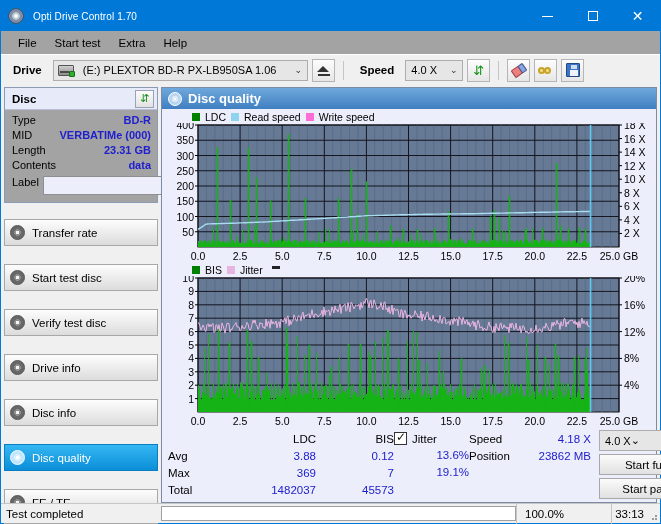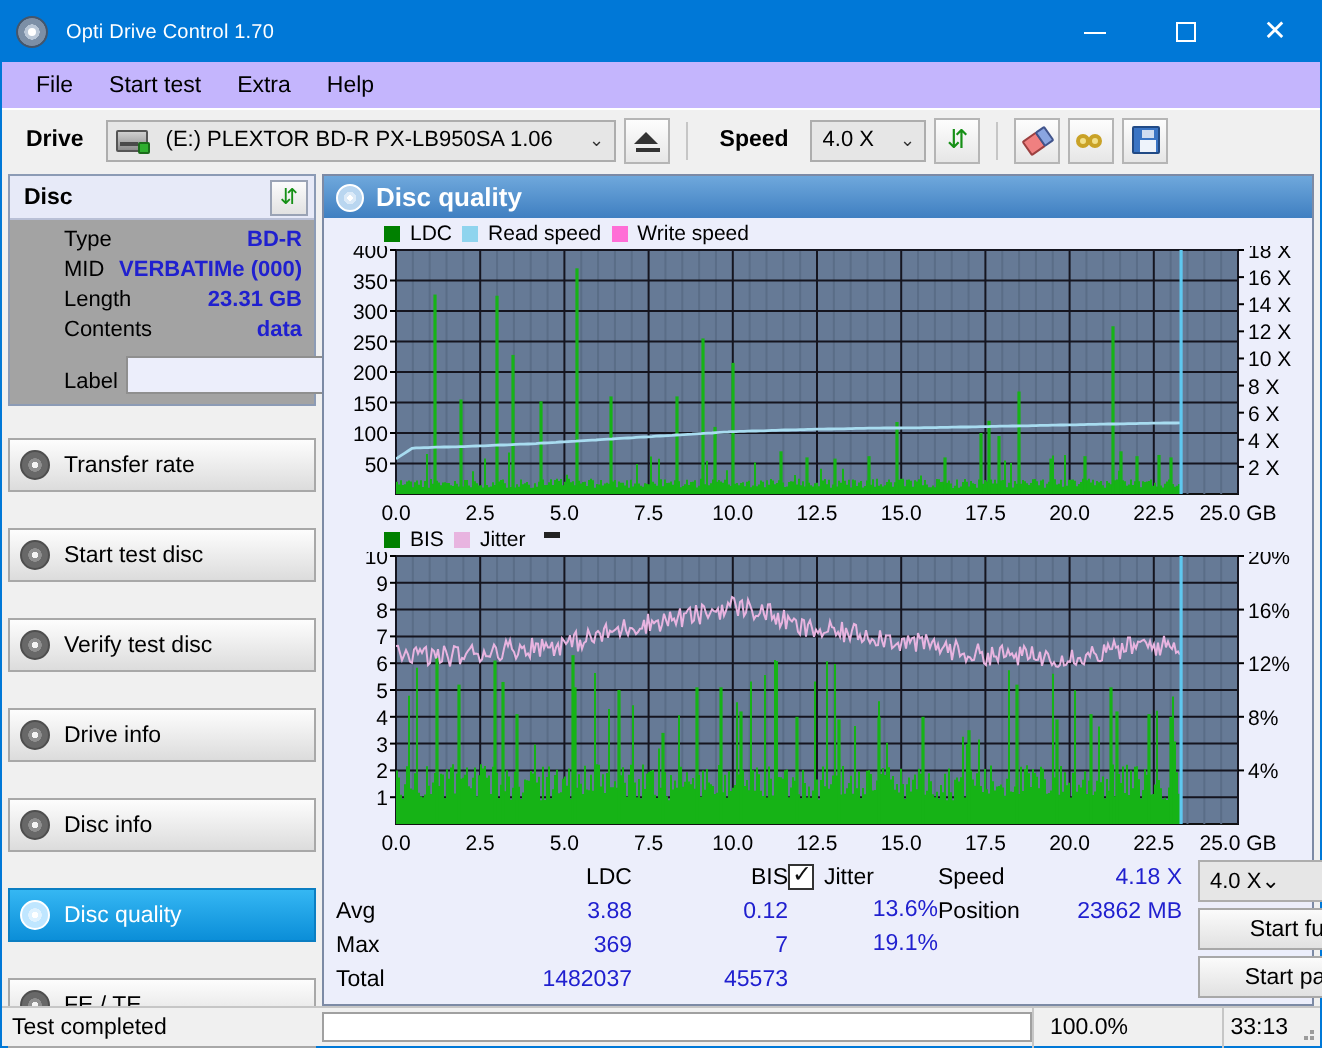--- a/index.html
+++ b/index.html
@@ -31,21 +31,21 @@
   }
   .title-icon .dot { position:absolute; width:4px;height:4px;border-radius:50%;background:#fff;top:7px;left:6px; }
   .title-text { font-size: 10px; letter-spacing:.1px; }
   .title-buttons { margin-left:auto; display:flex; height:30px; }
   .tb-btn { width:45px; height:30px; display:flex; align-items:center; justify-content:center; color:#fff; font-size:13px; }
   .glyph-min { width:11px; height:1px; background:#fff; display:block; }
   .glyph-max { width:10px; height:10px; border:1px solid #fff; display:block; }
   .glyph-close { font-size:14px; line-height:1; font-family:"DejaVu Sans", sans-serif;}
   
   .menubar {
-    height: 24px; background:#c4b5fd; display:flex; align-items:center;
+    height: 24px; background:#a3a3a3; display:flex; align-items:center;
     padding-left: 8px; flex:none; border-bottom:1px solid #fff;
   }
   .menu-item { padding: 2px 9px; font-size:11.5px; color:#000; }
   
   .toolbar {
     height:30px; background:#f0f0f0; display:flex; align-items:center;
     padding: 0 4px; flex:none; gap:4px;
   }
   .tb-label { font-weight:bold; font-size:11.5px; padding: 0 7px 0 8px; }
   .combo {
@@ -88,25 +88,25 @@
     display:flex; align-items:center; height:22px; background:#e7eaf8;
     border-bottom:1px solid #b9c0d6; padding-left:7px;
   }
   .disc-head .t { font-weight:bold; font-size:11.5px; }
   .disc-head .btn {
     margin-left:auto; margin-right:3px; width:19px;height:18px;
     border:1px solid #9aa3b5;background:linear-gradient(#fbfbfb,#e2e2e2);
     display:flex;align-items:center;justify-content:center;color:#169016;font-size:11px;
     font-family:"DejaVu Sans", sans-serif;
   }
-  .disc-rows { padding: 3px 6px 5px 7px; margin-left: 20px; }
+  .disc-rows { padding: 3px 6px 5px 7px; }
   .drow { display:flex; font-size:11px; line-height:15px; }
   .drow .k { color:#000; }
   .drow .v { margin-left:auto; color:#2020cf; font-weight:bold; }
-  .label-row { display:flex; align-items:flex-end; margin-top:3px; gap:4px; }
+  .label-row { display:flex; align-items:flex-start; margin-top:3px; gap:4px; }
   .label-row .k { font-size:11px; }
   .label-input { flex:1; height:19px; background:#eceefb; border:1px solid #8f8f8f; }
   .label-btn {
     width:22px;height:21px;border:1px solid #9aa3b5;background:linear-gradient(#fbfbfb,#e2e2e2);
     display:flex;align-items:center;justify-content:center;
   }
   .cd-ic { width:14px;height:14px;border-radius:50%;
     background: radial-gradient(circle at 50% 50%, #fff 0 14%, #ddd8a0 15% 32%, #e8e06a 33% 72%, #cfc44c 73% 100%);
     border:1px solid #9e9634; }
   .navlist { margin-top:16px; display:flex; flex-direction:column; gap:18px; }

